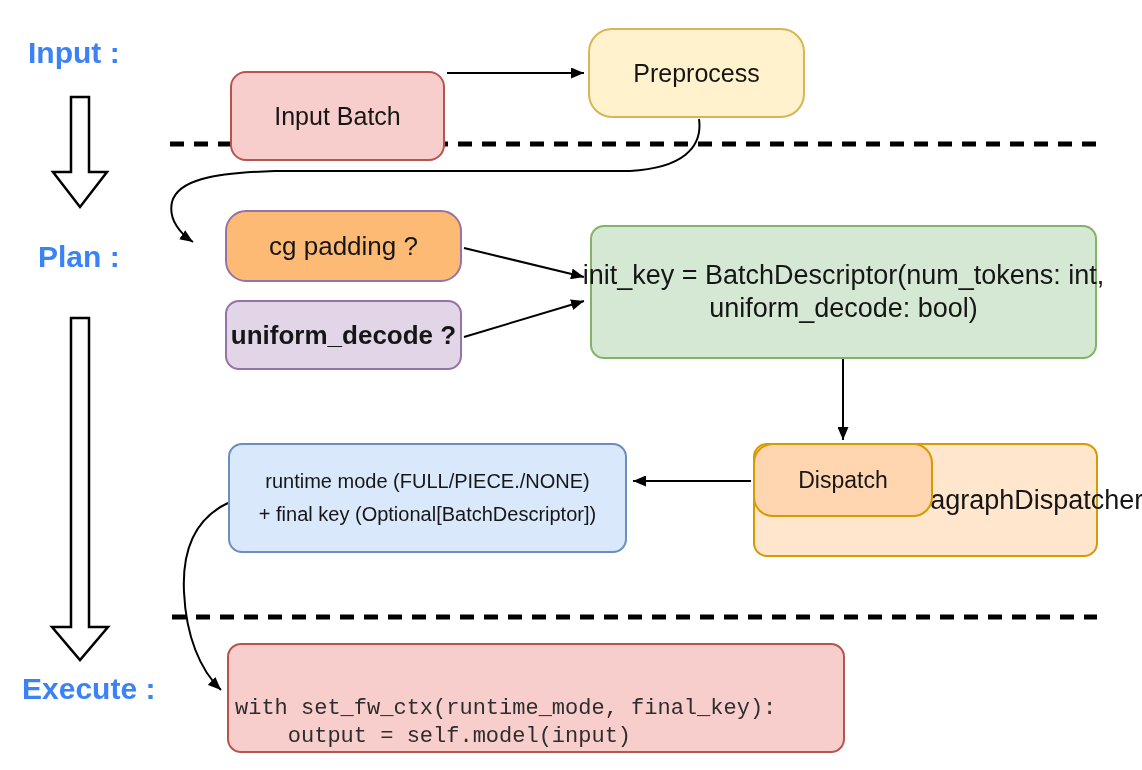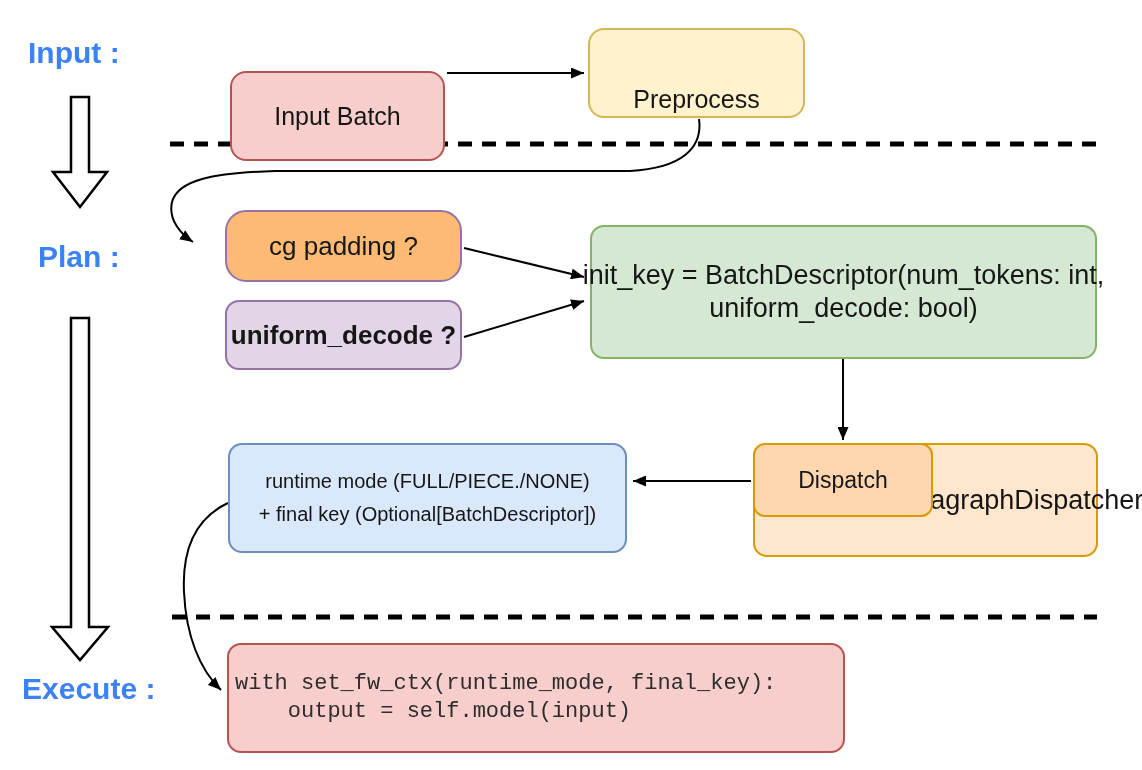--- a/index.html
+++ b/index.html
@@ -26,33 +26,33 @@
     border-radius:14px;
     display:flex;
     flex-direction:column;
     align-items:center;
     justify-content:center;
     text-align:center;
     line-height:33px;
   }
   .node .ln{white-space:nowrap;}
   .n-input-batch{left:230px;top:28px;width:215px;height:90px;font-size:25px;border-radius:16px;}
-  .n-preprocess{left:588px;top:28px;width:217px;height:90px;font-size:25px;border-radius:16px;justify-content:flex-end;}
+  .n-preprocess{left:588px;top:28px;width:217px;height:90px;font-size:25px;border-radius:24px;}
   .n-cg-padding{left:225px;top:210px;width:237px;height:72px;font-size:26px;}
   .n-uniform-decode{left:225px;top:300px;width:237px;height:70px;font-size:26px;font-weight:bold;}
   .n-init-key{left:590px;top:225px;width:507px;height:134px;font-size:27px;}
   .n-runtime{left:228px;top:443px;width:399px;height:110px;font-size:20px;}
   .n-cudagraph{left:753px;top:443px;width:345px;height:114px;font-size:27px;align-items:flex-end;}
   .n-cudagraph .txt{width:168px;display:flex;align-items:center;justify-content:center;height:100%;}
-  .n-dispatch{left:753px;top:443px;width:180px;height:74px;font-size:23px;border-radius:12px;}
+  .n-dispatch{left:753px;top:443px;width:180px;height:74px;font-size:23px;border-radius:20px;}
   .n-code{
     left:227px;top:643px;width:618px;height:110px;
     font-family:"Liberation Mono","DejaVu Sans Mono",monospace;
     font-size:22px;line-height:28px;
-    align-items:flex-start;justify-content:center;
+    align-items:flex-start;justify-content:flex-end;
     text-align:left;padding-left:6px;
     color:#2d2d2d;
   }
   .n-code .ln{white-space:pre;}
 </style>
 </head>
 <body>
 
 <div id="canvas">
 

